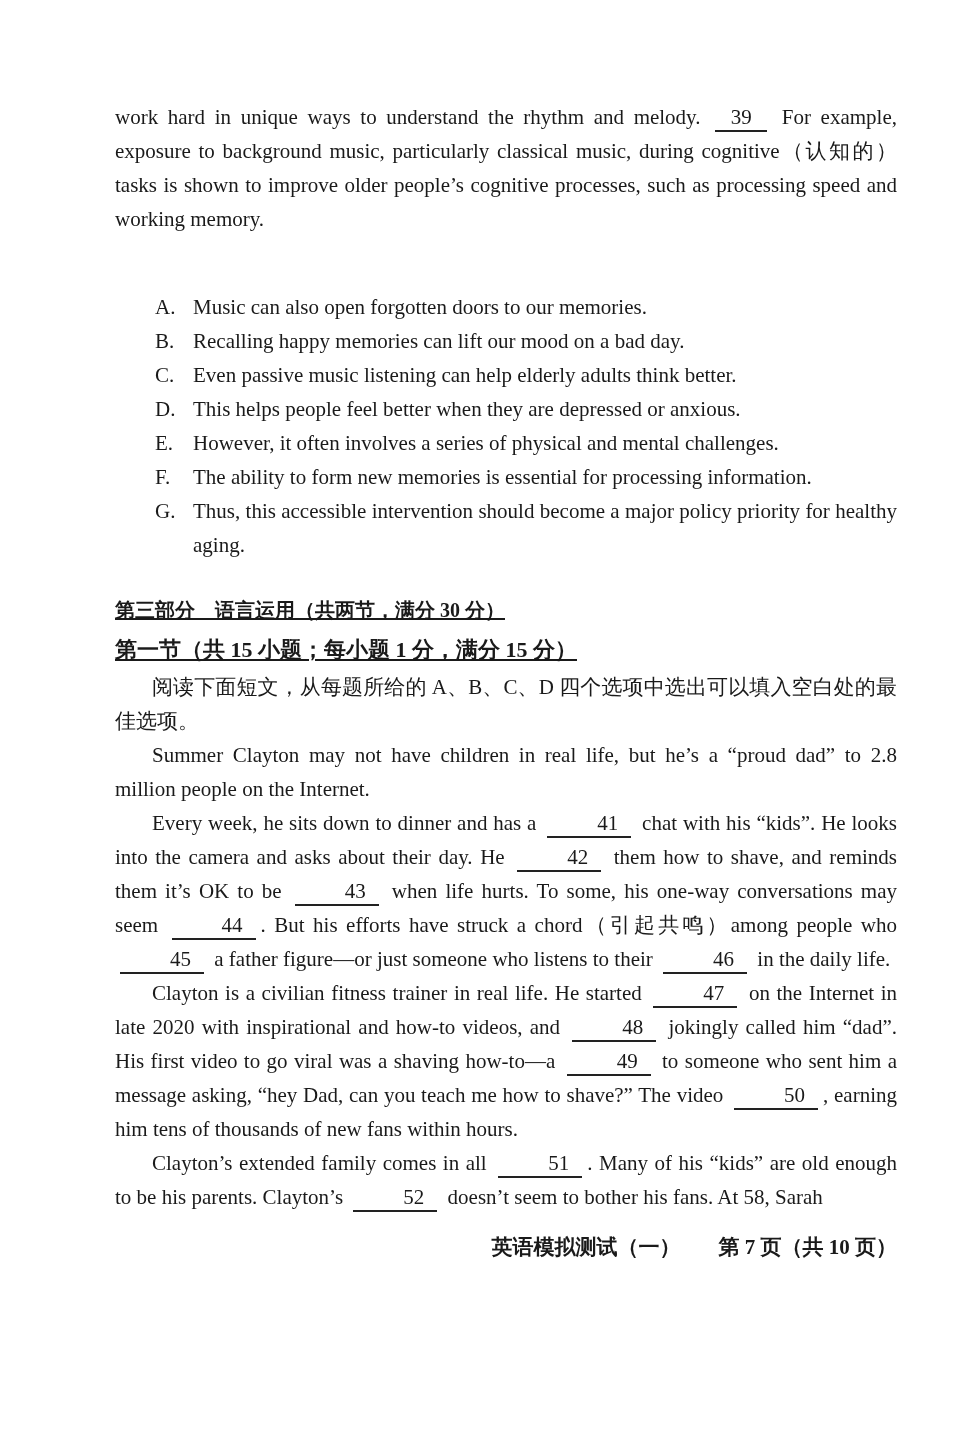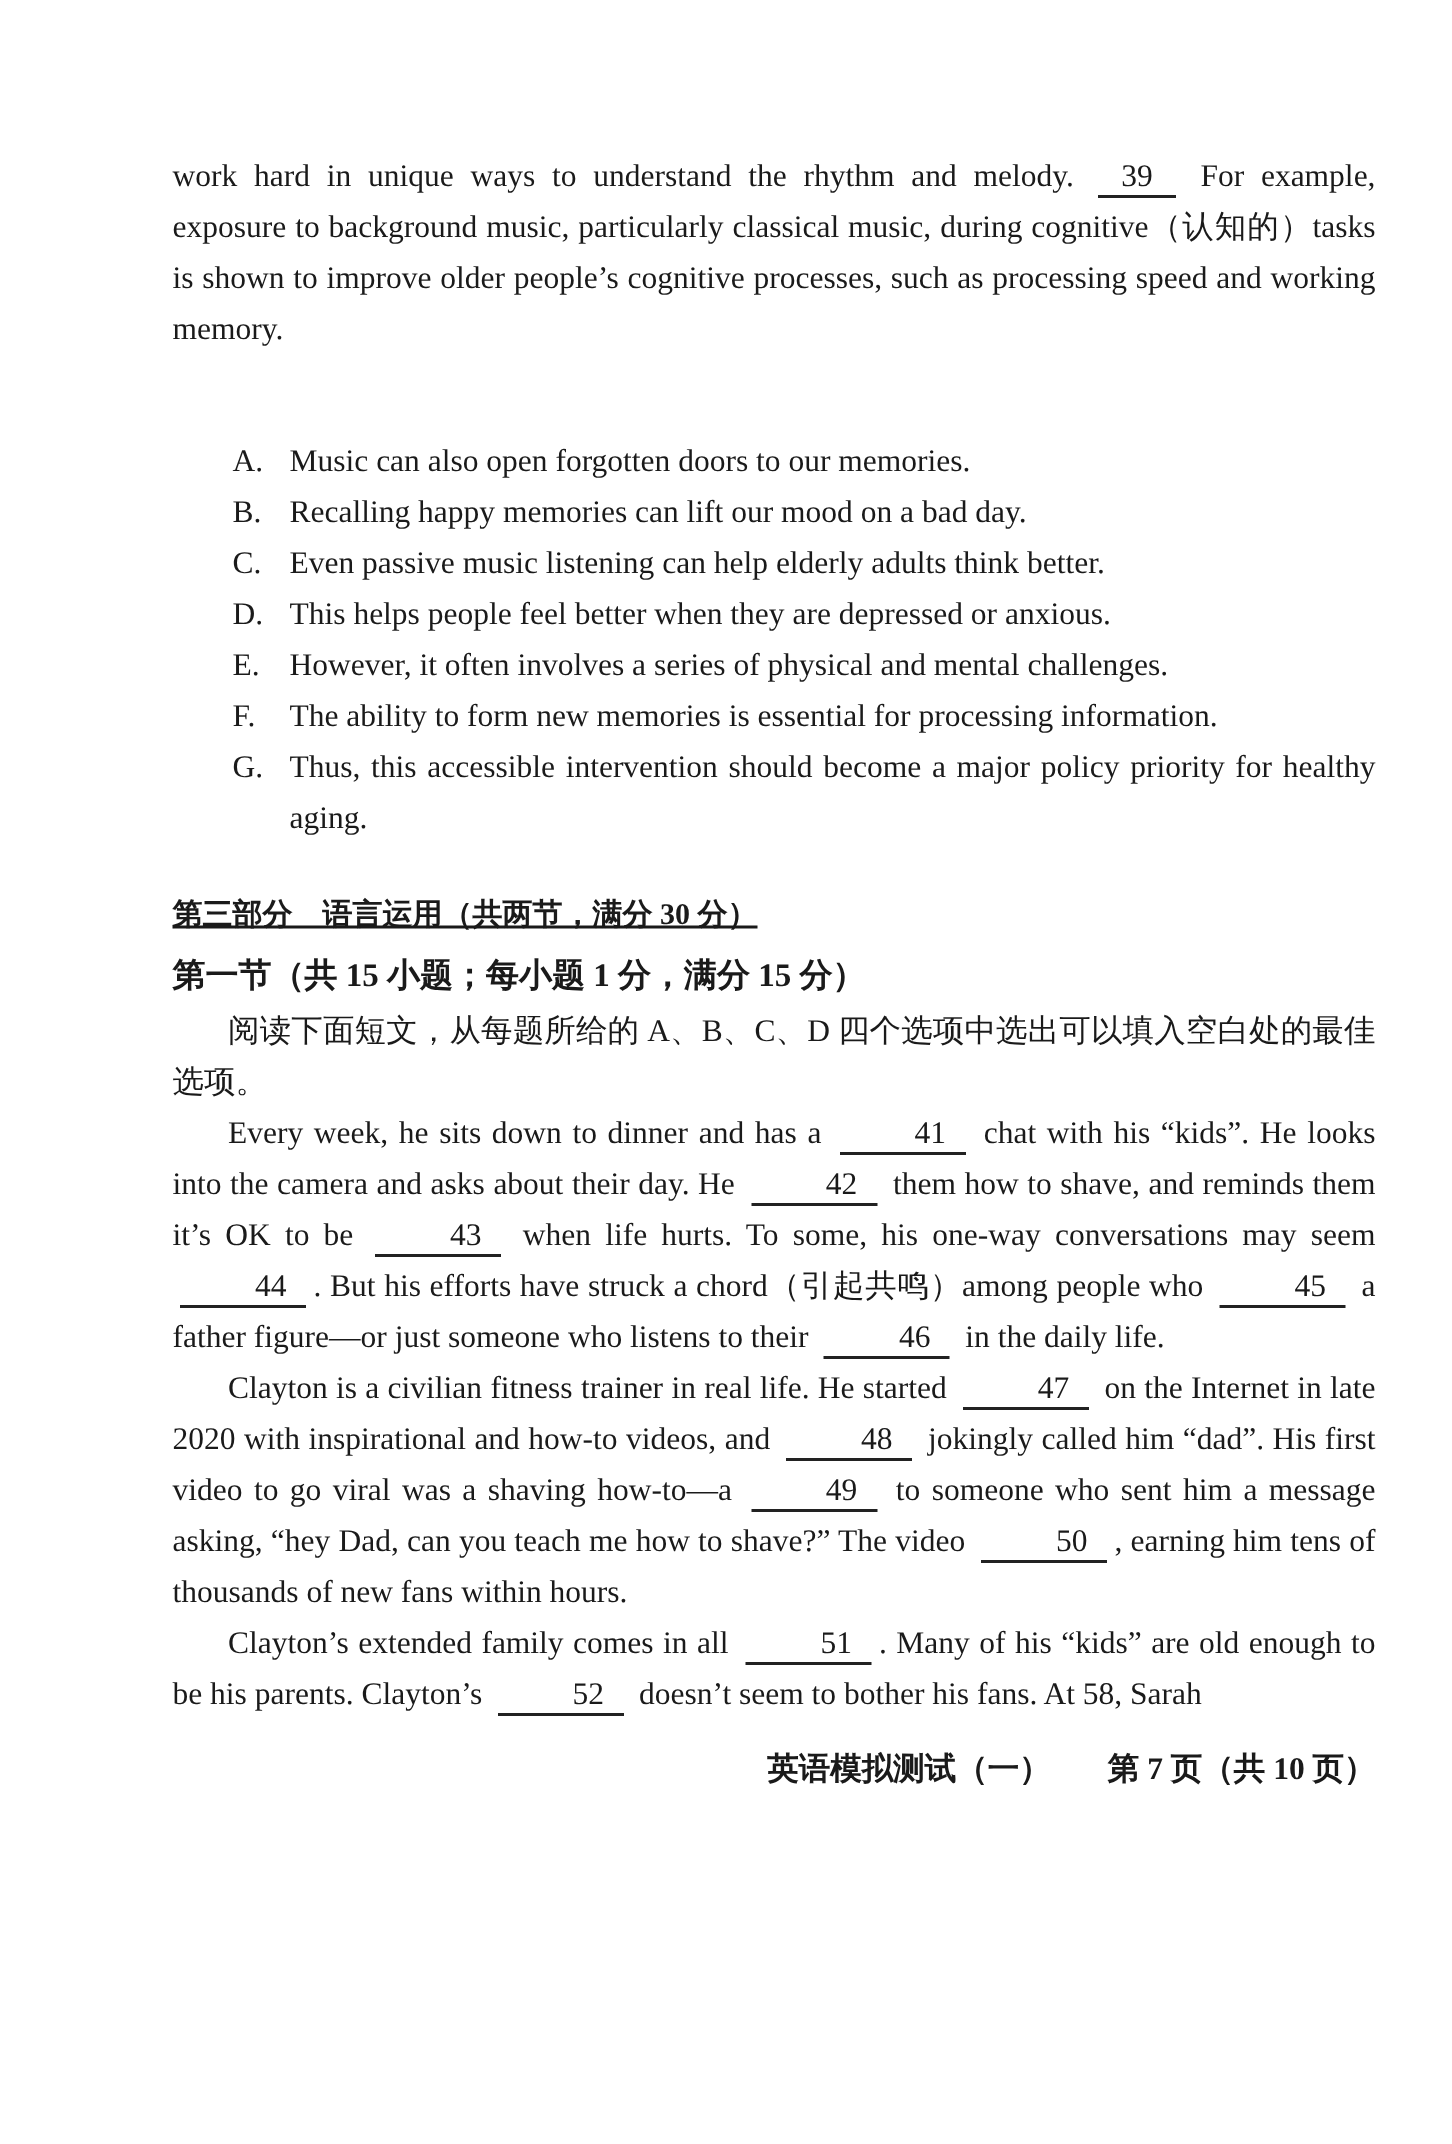--- a/index.html
+++ b/index.html
@@ -13,21 +13,21 @@
     overflow: hidden;
     color: #1a1a1a;
     font-family: "Liberation Serif", "DejaVu Serif", serif;
     font-size: 21px;
     line-height: 34px;
   }
   .page {
     box-sizing: border-box;
     width: 968px;
     height: 1429px;
-    padding: 100px 51px 0 115px;
+    padding: 100px 71px 0 115px;
     background: #ffffff;
   }
   .para {
     margin: 0;
     text-align: justify;
   }
   .para.indent { text-indent: 37px; }
   .blank {
     display: inline-block;
     min-width: 26px;
@@ -50,20 +50,21 @@
     font-size: 20px;
     font-weight: bold;
     line-height: 40px;
     text-decoration: underline;
   }
   .zh-subheading {
     margin: 0;
     font-size: 22px;
     font-weight: bold;
     line-height: 40px;
+    text-decoration: underline;
   }
   .footer {
     margin-top: 16px;
     text-align: right;
     font-weight: bold;
     font-size: 21px;
   }
   .footer-title { margin-right: 38px; }
 </style>
 </head>
@@ -104,20 +105,21 @@
       <span class="opt-letter">G.</span>
       <span class="opt-text">Thus, this accessible intervention should become a major policy priority for healthy aging.</span>
     </li>
   </ul>
 
   <h2 class="zh-heading">第三部分　语言运用（共两节，满分 30 分）</h2>
   <h3 class="zh-subheading">第一节（共 15 小题；每小题 1 分，满分 15 分）</h3>
   <p class="para indent">阅读下面短文，从每题所给的 A、B、C、D 四个选项中选出可以填入空白处的最佳选项。</p>
 
   <section>
+    <p class="para indent">Summer Clayton may not have children in real life, but he’s a “proud dad” to 2.8 million people on the Internet.</p>
     <p class="para indent">Every week, he sits down to dinner and has a <span class="blank">41</span> chat with his “kids”. He looks into the camera and asks about their day. He <span class="blank">42</span> them how to shave, and reminds them it’s OK to be <span class="blank">43</span> when life hurts. To some, his one-way conversations may seem <span class="blank">44</span>. But his efforts have struck a chord（引起共鸣）among people who <span class="blank">45</span> a father figure—or just someone who listens to their <span class="blank">46</span> in the daily life.</p>
     <p class="para indent">Clayton is a civilian fitness trainer in real life. He started <span class="blank">47</span> on the Internet in late 2020 with inspirational and how-to videos, and <span class="blank">48</span> jokingly called him “dad”. His first video to go viral was a shaving how-to—a <span class="blank">49</span> to someone who sent him a message asking, “hey Dad, can you teach me how to shave?” The video <span class="blank">50</span>, earning him tens of thousands of new fans within hours.</p>
     <p class="para indent">Clayton’s extended family comes in all <span class="blank">51</span>. Many of his “kids” are old enough to be his parents. Clayton’s <span class="blank">52</span> doesn’t seem to bother his fans. At 58, Sarah</p>
   </section>
 
   <footer class="footer">
     <span class="footer-title">英语模拟测试（一）</span><span>第 7 页（共 10 页）</span>
   </footer>
 
 </div>

